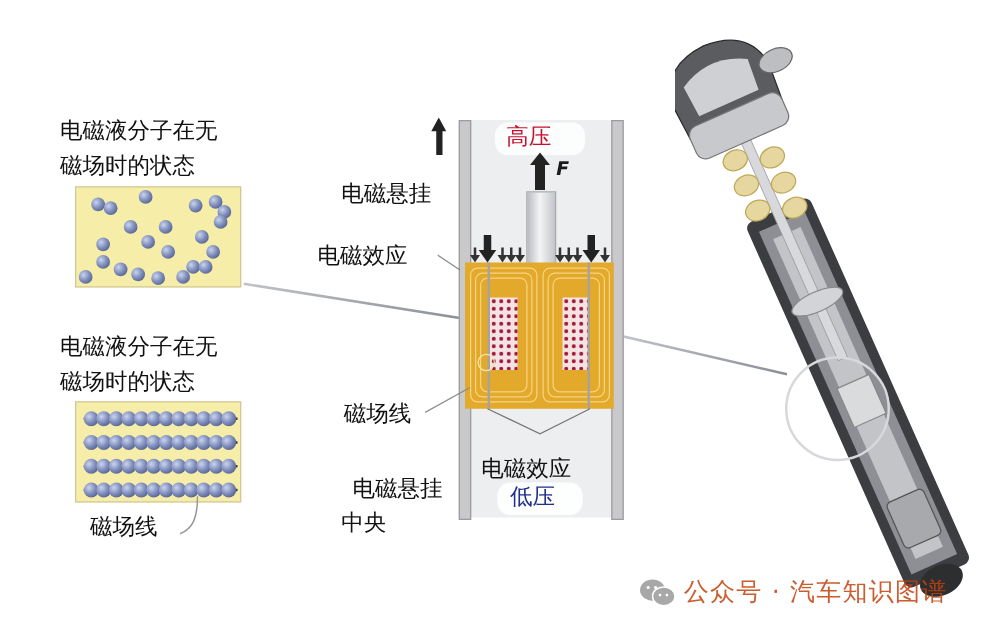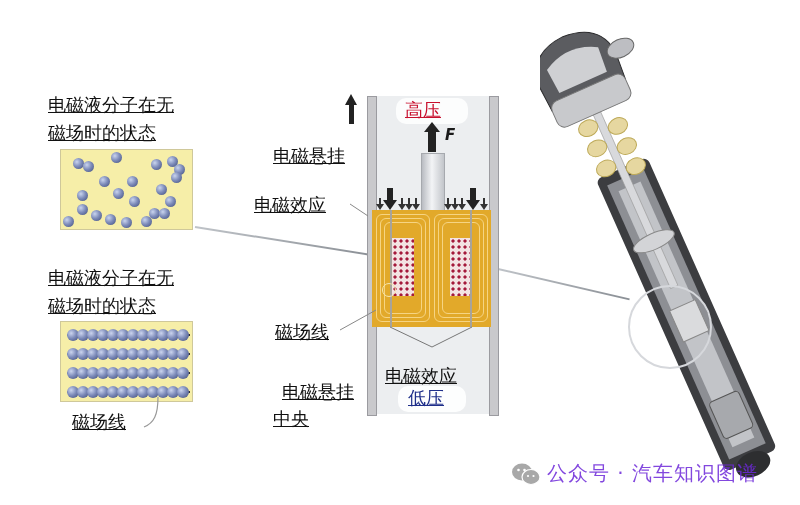--- a/index.html
+++ b/index.html
@@ -1,20 +1,20 @@
 <!DOCTYPE html>
 <html><head>
 <meta charset="utf-8">
 <style>
   html, body { margin:0; padding:0; }
   body { width:800px; height:505px; background:#ffffff; position:relative; overflow:hidden;
          font-family:"DejaVu Sans","Liberation Sans",sans-serif; color:#1a1a1a; }
   .abs { position:absolute; }
   .lbl { font-size:17px; line-height:22px; font-weight:500; color:#111; white-space:nowrap; }
-  .lbl2 { font-size:18px; line-height:24px;text-decoration:underline; }
+  .lbl2 { font-size:18px; line-height:24px; }
   .panel { background:#f6eea8; border:1px solid #cfc89a; }
   .ball { position:absolute; width:11px; height:11px; border-radius:50%;
           background:radial-gradient(circle at 35% 35%, #c9d4ee 0%, #7f8dbb 45%, #3d4a7a 100%); }
   .chain { position:absolute; left:6px; right:10px; height:10px; }
   .chain .line { position:absolute; left:0; right:-8px; top:4px; height:2px; background:#333; }
   .chain .b { position:absolute; top:-1px; width:12px; height:12px; border-radius:50%;
               background:radial-gradient(circle at 35% 35%, #cbd4ee 0%, #7f8dbb 45%, #3a4676 100%); }
   .rail { position:absolute; width:8px; background:#c9c9cc; border:1px solid #9b9ba0; }
   .coil-area { position:absolute; background:#e2a92a; }
   .coil-loop { position:absolute; border:1.5px solid #f6d483; border-radius:6px; }
@@ -240,14 +240,14 @@
 
 <div class="abs" style="left:511px;top:460px;display:flex;align-items:center;gap:6px;opacity:.85;">
   <svg width="30" height="24" viewBox="0 0 30 24">
     <ellipse cx="11" cy="10" rx="10" ry="8.5" fill="#9a9a9a"></ellipse>
     <ellipse cx="20" cy="15" rx="9" ry="7.5" fill="#9a9a9a" stroke="#fff" stroke-width="1.2"></ellipse>
     <circle cx="7.5" cy="8" r="1.3" fill="#fff"></circle>
       <circle cx="13.5" cy="8" r="1.3" fill="#fff"></circle>
     <circle cx="17" cy="14" r="1.1" fill="#fff"></circle>
       <circle cx="22.5" cy="14" r="1.1" fill="#fff"></circle>
   </svg>
-  <span style="font-size:20px;color:#6d28d9;letter-spacing:1px;">公众号 · 汽车知识图谱</span>
+  <span style="font-size:20px;color:#c2410c;letter-spacing:1px;">公众号 · 汽车知识图谱</span>
 </div>
 
 </body></html>

